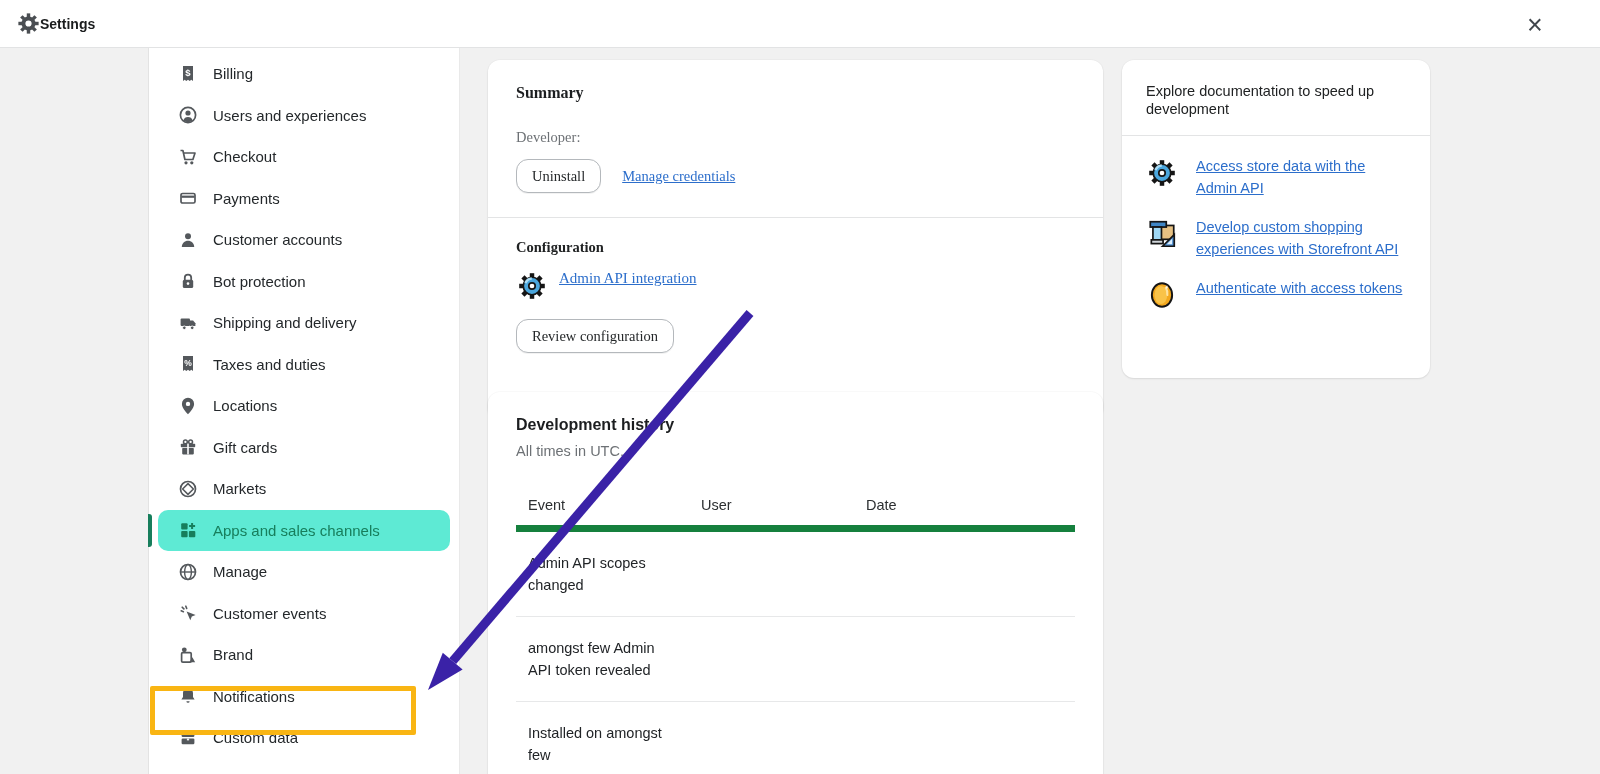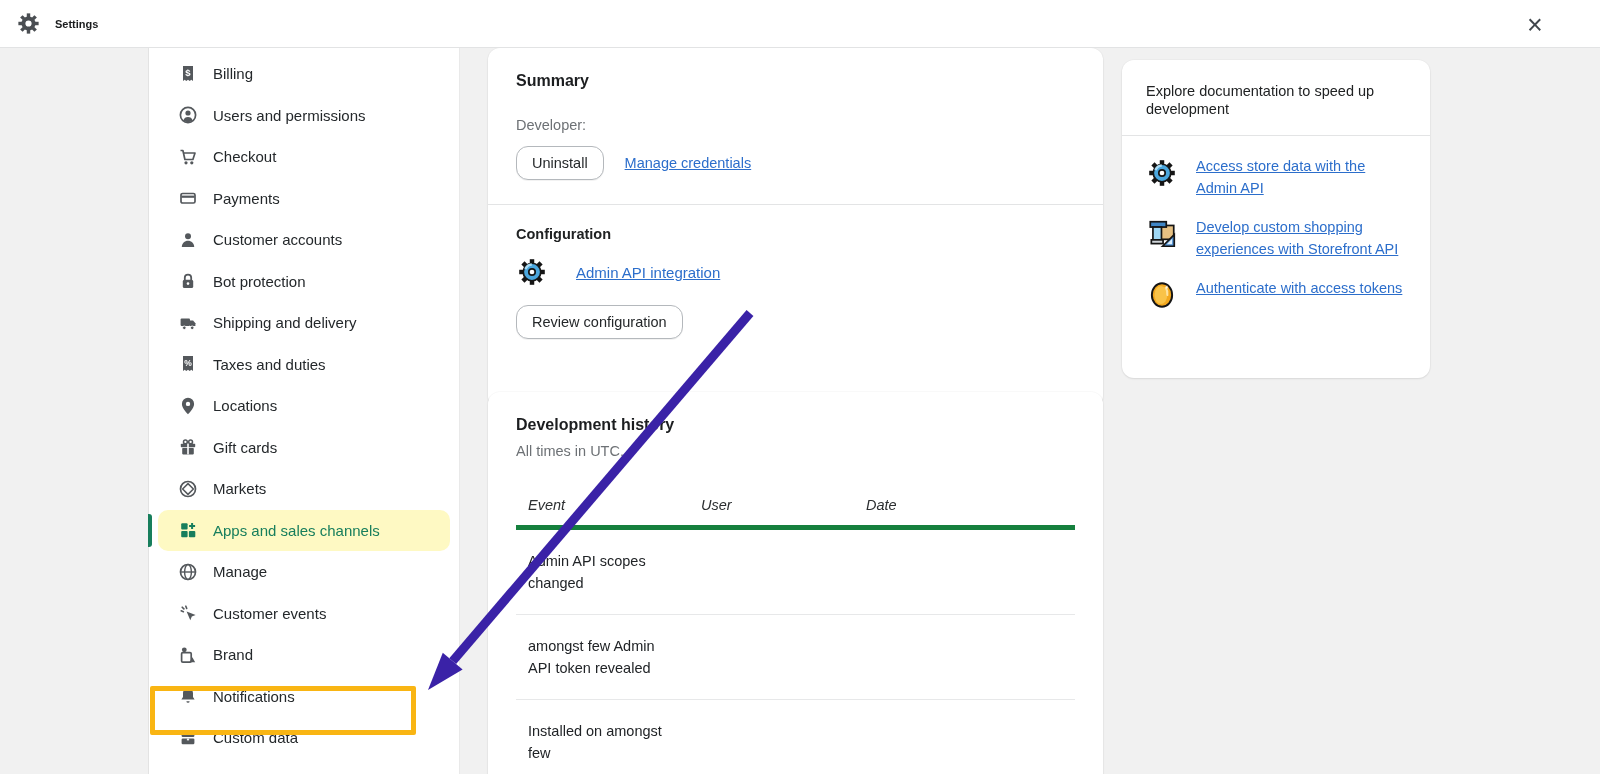--- a/index.html
+++ b/index.html
@@ -3,67 +3,67 @@
 <meta charset="utf-8">
 <style>
   * { margin:0; padding:0; box-sizing:border-box; }
   html,body { width:1600px; height:774px; overflow:hidden; }
   body { font-family:"Liberation Sans", sans-serif; background:#f1f1f1; color:#202223; }
 
   
   .topbar { position:absolute; top:0; left:0; width:1600px; height:48px; background:#fff;
             border-bottom:1px solid #e2e3e4; display:flex; align-items:center; z-index:60; }
   .topbar .gear-wrap { width:24px; height:24px; margin-left:16px; display:flex; align-items:center; justify-content:center; }
-  .topbar h1 { font-size:11px; font-weight:700; color:#1a1c1d; margin-left:15px; }
+  .topbar h1 { font-size:14px; font-weight:700; color:#1a1c1d; }
   .close-btn { position:absolute; right:48px; top:8px; width:34px; height:34px; border:none; background:transparent;
                font-size:27px; line-height:32px; color:#40464c; cursor:pointer; }
 
   
   .canvas { position:absolute; top:48px; left:0; width:1600px; height:726px; background:#f1f1f1; overflow:hidden; }
 
   
   .sidebar { position:absolute; left:148px; top:0; bottom:0; width:312px; background:#fff;
              border-left:1px solid #e3e3e3; border-right:1px solid #e9e9e9; padding-top:5px; }
   .side-item { position:relative; height:41.5px; display:flex; align-items:center; gap:15px;
                padding-left:20px; margin:0 9px; border-radius:10px; cursor:pointer; }
   .side-item .si { width:20px; height:20px; flex:0 0 20px; color:#54585c; }
   .side-item .lbl { font-size:15px; color:#24282b; white-space:nowrap; }
-  .side-item.selected { background:#fef9c3; }
+  .side-item.selected { background:#5eead4; }
   .side-item.selected .lbl { color:#177e5c; font-weight:400; }
   .side-item.selected .si { color:#177e5c; }
   .side-item.selected::before { content:""; position:absolute; left:-10px; top:4px; width:4px; height:33px;
                                 background:#177e5c; border-radius:0 3px 3px 0; }
 
   
   .card { position:absolute; background:#fff; border-radius:12px; box-shadow:0 1px 2px rgba(0,0,0,.09), 0 0 0 1px rgba(0,0,0,.02); }
-  .summary-card { left:488px; top:0; width:615px; height:360px; }
+  .summary-card { left:488px; top:12px; width:615px; height:360px;font-family:Liberation Serif, serif; }
   .history-card { left:488px; top:344px; width:615px; height:470px; }
   .docs-card    { left:1122px; top:12px; width:308px; height:318px; }
 
   .card h2 { font-size:16px; font-weight:700; color:#1c1e20; }
   .sec-1 { padding:24px 28px 24px; }
   .muted { color:#6d7175; font-size:14.5px; }
   .btn { display:inline-block; height:34px; padding:0 15px; background:#fff; border:1px solid #b4b8bc;
          border-radius:12px; font-family:inherit; font-size:14.5px; font-weight:500; color:#25282a;
          line-height:32px; cursor:pointer; box-shadow:0 1px 0 rgba(0,0,0,.05); }
   a.blue-link { color:#2c6ecb; font-size:14.5px; text-decoration:underline; cursor:pointer; }
   .dev-row { margin-top:13px; display:flex; align-items:center; gap:21px; }
   .divider { border-top:1px solid #e3e4e5; }
   .sec-2 { padding:21px 28px; }
   .cfg-title { font-size:14.5px; font-weight:700; margin-bottom:14px; }
-  .cfg-link-row { display:flex; align-items:center; gap:28px; margin-bottom:17px; }
+  .cfg-link-row { display:flex; align-items:flex-start; gap:11px; margin-bottom:17px; }
   .cfg-link-row a { font-size:15px; }
 
   
   .history-head { padding:24px 28px 0; }
   .history-head .muted { margin-top:9px; display:block; }
   .tbl { margin:30px 28px 0; }
   .trow { display:grid; grid-template-columns:173px 165px 1fr; }
   .trow > div { padding:8px 12px; font-size:14.5px; color:#2c2f31; }
-  .thead { border-bottom:5px solid #15803d;font-style:italic; }
+  .thead { border-bottom:7px solid #15803d; }
   .thead > div { padding-bottom:12px; }
   .tbody-row { border-bottom:1px solid #e7e8e9; }
   .tbody-row:last-child { border-bottom:none; }
   .tbody-row > div { padding-top:20px; padding-bottom:20px; line-height:22px; color:#212427; }
 
   
   .docs-title { padding:22px 24px 17px; font-size:14.5px; line-height:18px; color:#202223; }
   .docs-links { padding:19px 24px 0; }
   .doc-row { display:flex; align-items:flex-start; gap:18px; margin-bottom:17px; }
   .doc-row .px-ico { flex:0 0 32px; margin-top:2px; }
@@ -111,21 +111,21 @@
       </svg>
       <span class="lbl">Billing</span>
     </div>
 
     <div class="side-item">
       <svg class="si" viewBox="0 0 20 20">
         <circle cx="10" cy="10" r="7.6" fill="none" stroke="currentColor" stroke-width="1.7"></circle>
         <circle cx="10" cy="8" r="2.6" fill="currentColor"></circle>
         <path fill="currentColor" d="M5.4 15.4a4.8 4.8 0 0 1 9.2 0 7.6 7.6 0 0 1-9.2 0z"></path>
       </svg>
-      <span class="lbl">Users and permissions</span>
+      <span class="lbl">Users and experiences</span>
     </div>
 
     <div class="side-item">
       <svg class="si" viewBox="0 0 20 20">
         <path fill="none" stroke="currentColor" stroke-width="1.7" stroke-linejoin="round" d="M2.5 3.5h2.4l2 9h8l2.1-6.5H5.6"></path>
         <circle cx="8" cy="15.8" r="1.6" fill="currentColor"></circle>
         <circle cx="13.8" cy="15.8" r="1.6" fill="currentColor"></circle>
       </svg>
       <span class="lbl">Checkout</span>
     </div>

